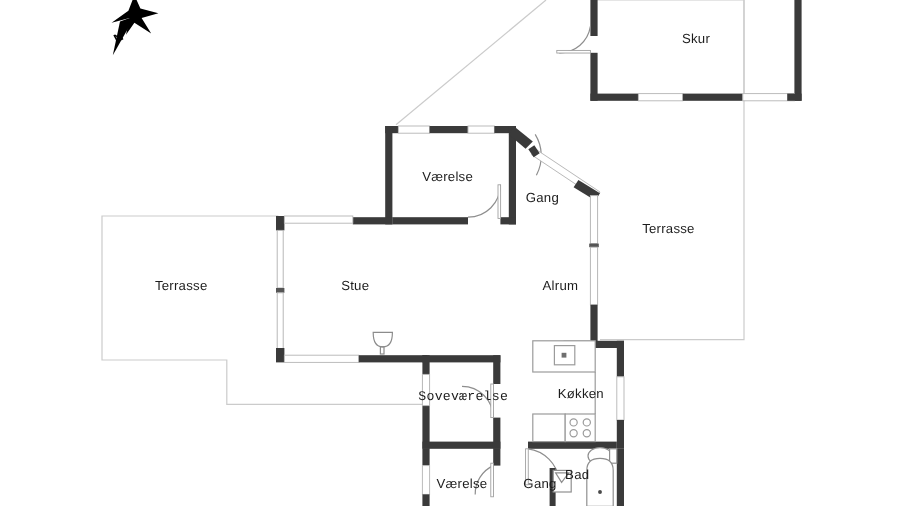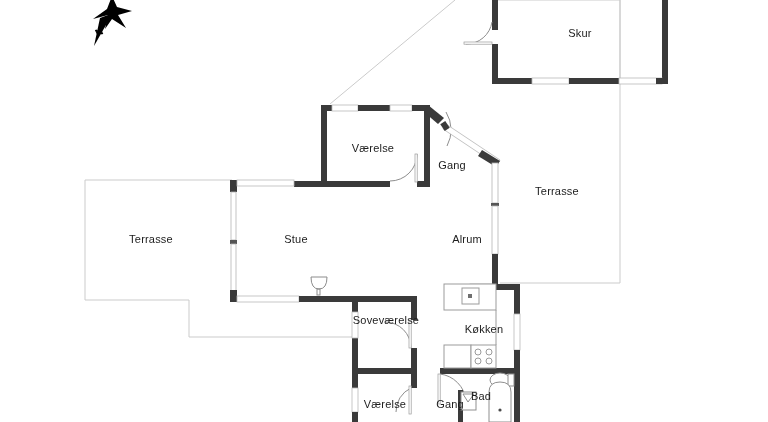--- a/index.html
+++ b/index.html
@@ -188,21 +188,21 @@
 
   </svg>
 
   <div class="room-label" style="left:580px; top:33px;text-align:center;">Skur</div>
   <div class="room-label" style="left:373px; top:148px;">Værelse</div>
   <div class="room-label" style="left:452px; top:165px;">Gang</div>
   <div class="room-label" style="left:557px; top:191px;">Terrasse</div>
   <div class="room-label" style="left:151px; top:239px;">Terrasse</div>
   <div class="room-label" style="left:296px; top:239px;text-align:right;">Stue</div>
   <div class="room-label" style="left:430px; top:239px;margin-left:37px;">Alrum</div>
-  <div class="room-label" style="left:386px; top:320px;">Soveværelse</div>
+  <div class="room-label" style="left:386px; top:331px;font-family:Liberation Mono, monospace;">Soveværelse</div>
   <div class="room-label" style="left:474px; top:329px;padding-left:20px;">Køkken</div>
   <div class="room-label" style="left:385px; top:404px;">Værelse</div>
   <div class="room-label" style="left:438px; top:404px;margin-left:12px;">Gang</div>
   <div class="room-label" style="left:481px; top:396px;text-align:center;">Bad</div>
 
   <div class="compass-label" style="left:99px; top:32px;">N</div>
 
 </div>
 
 </body></html>

